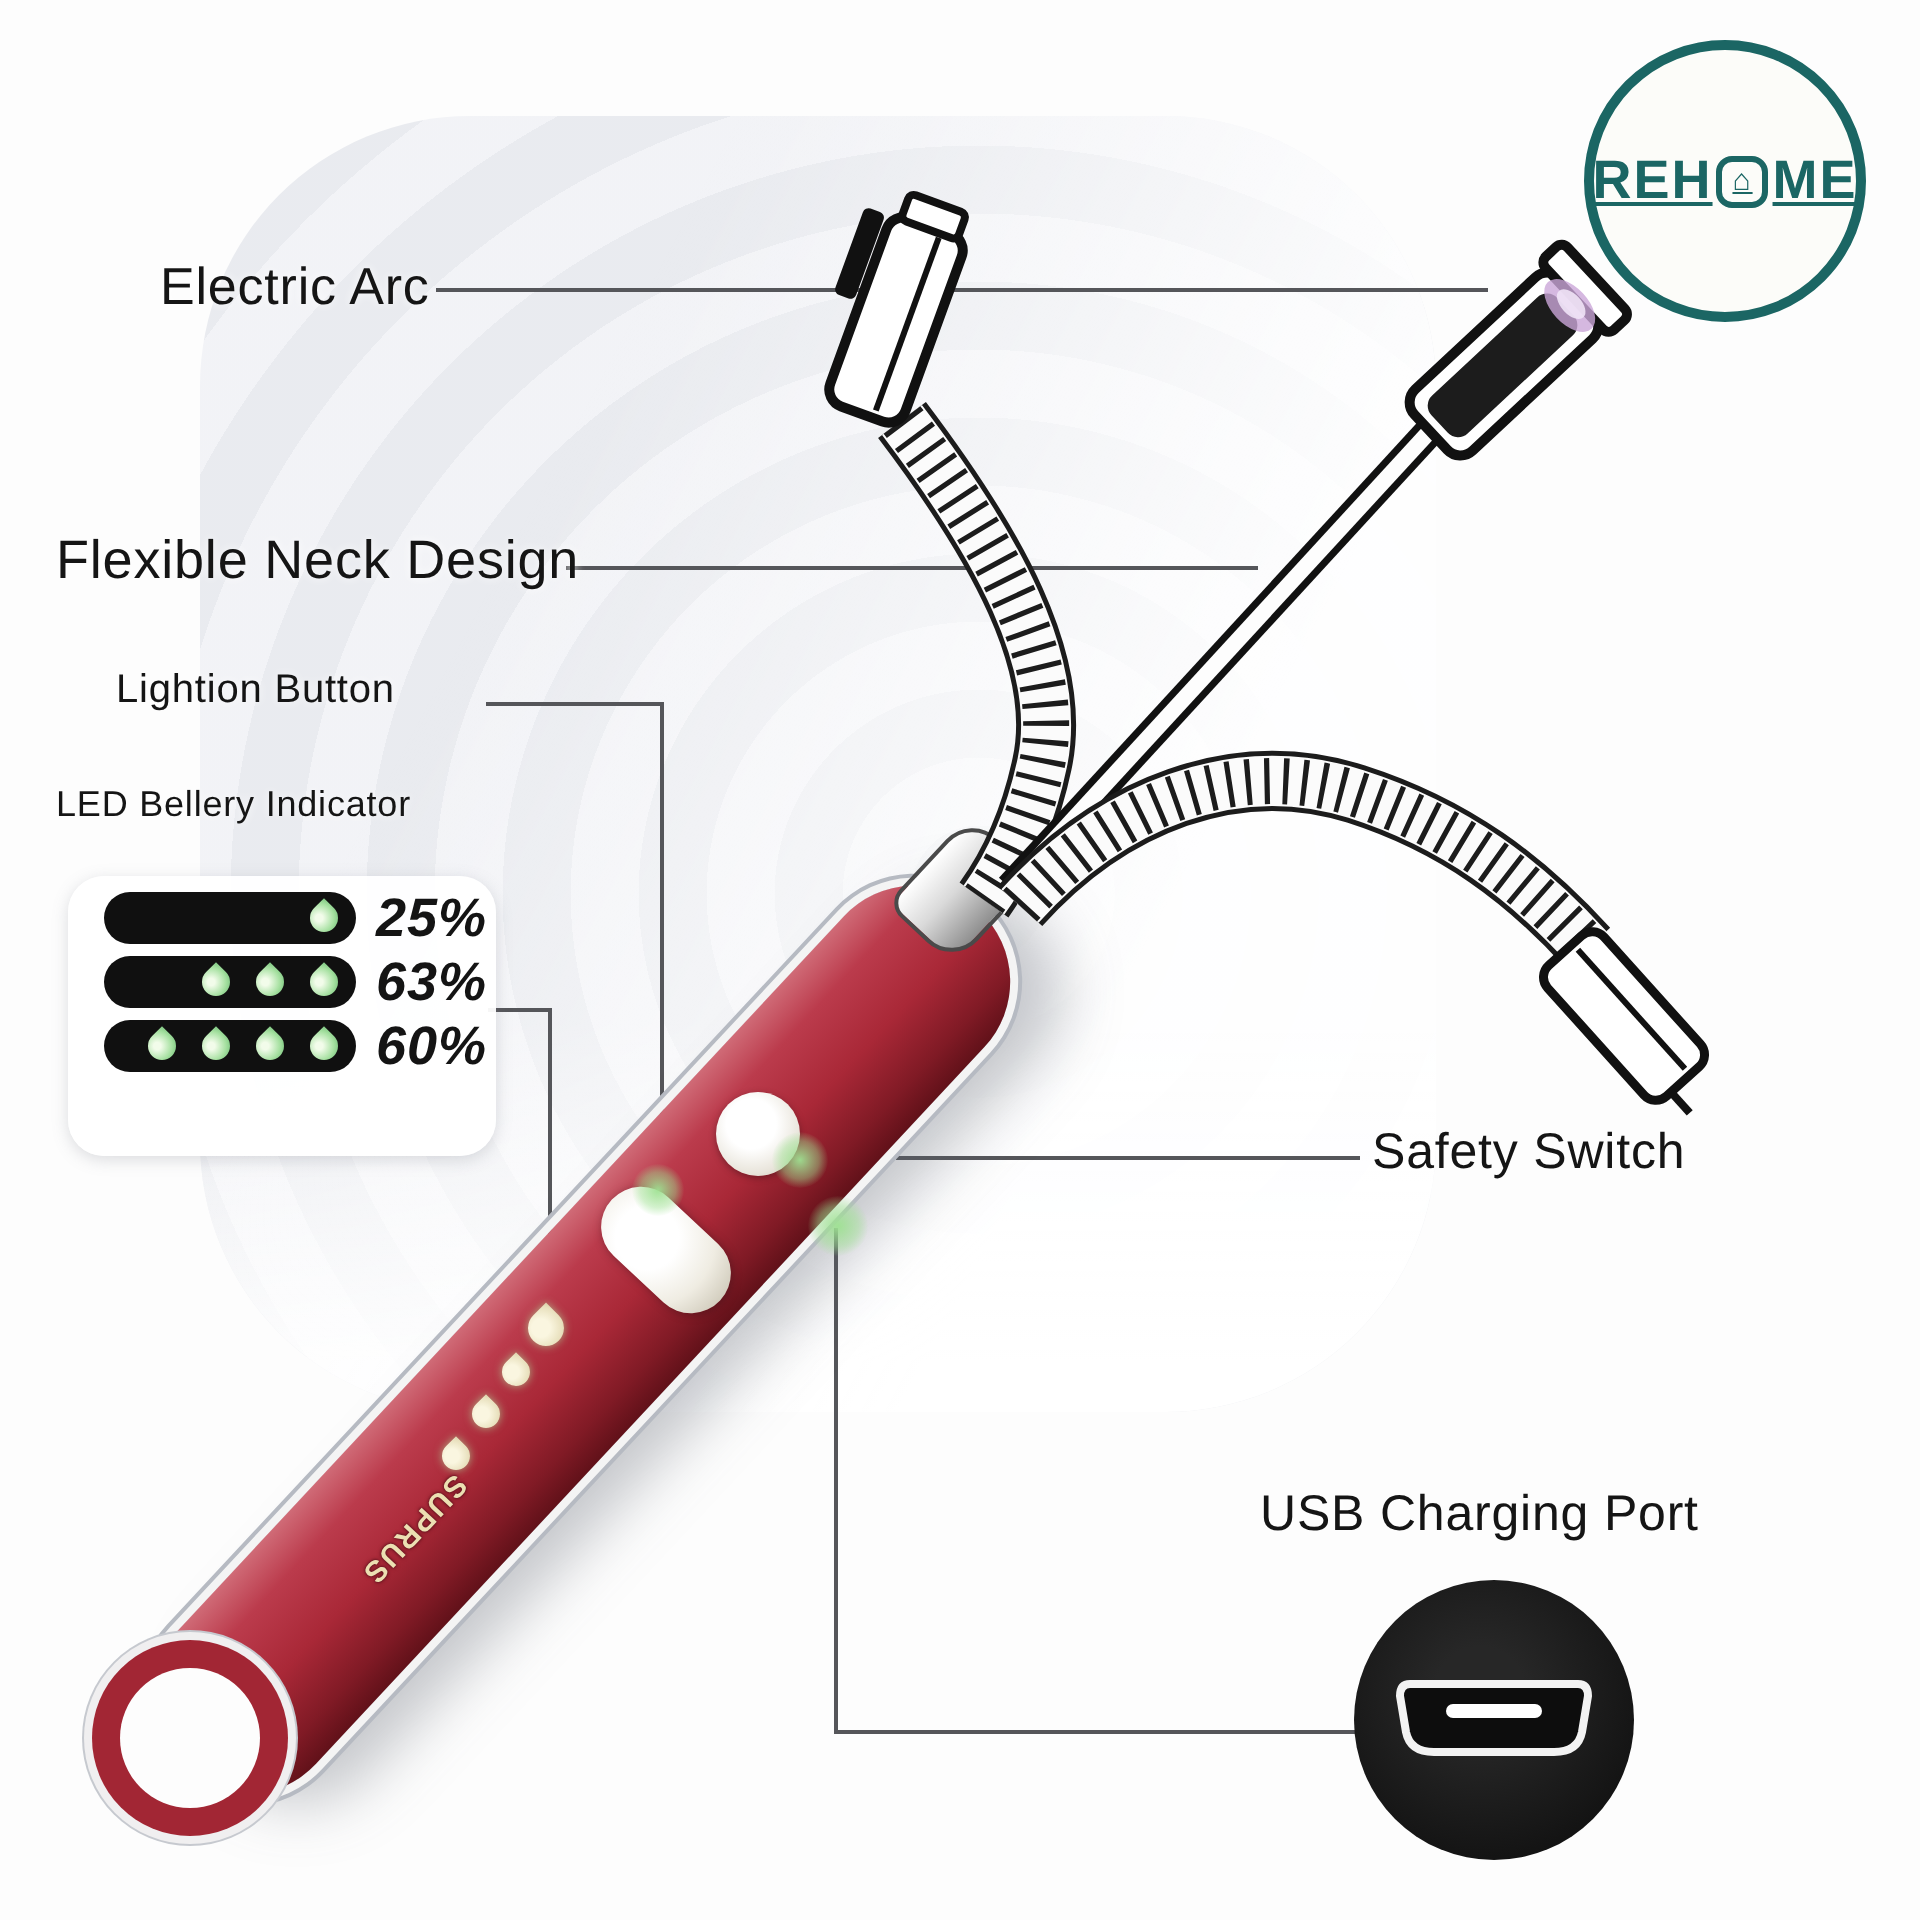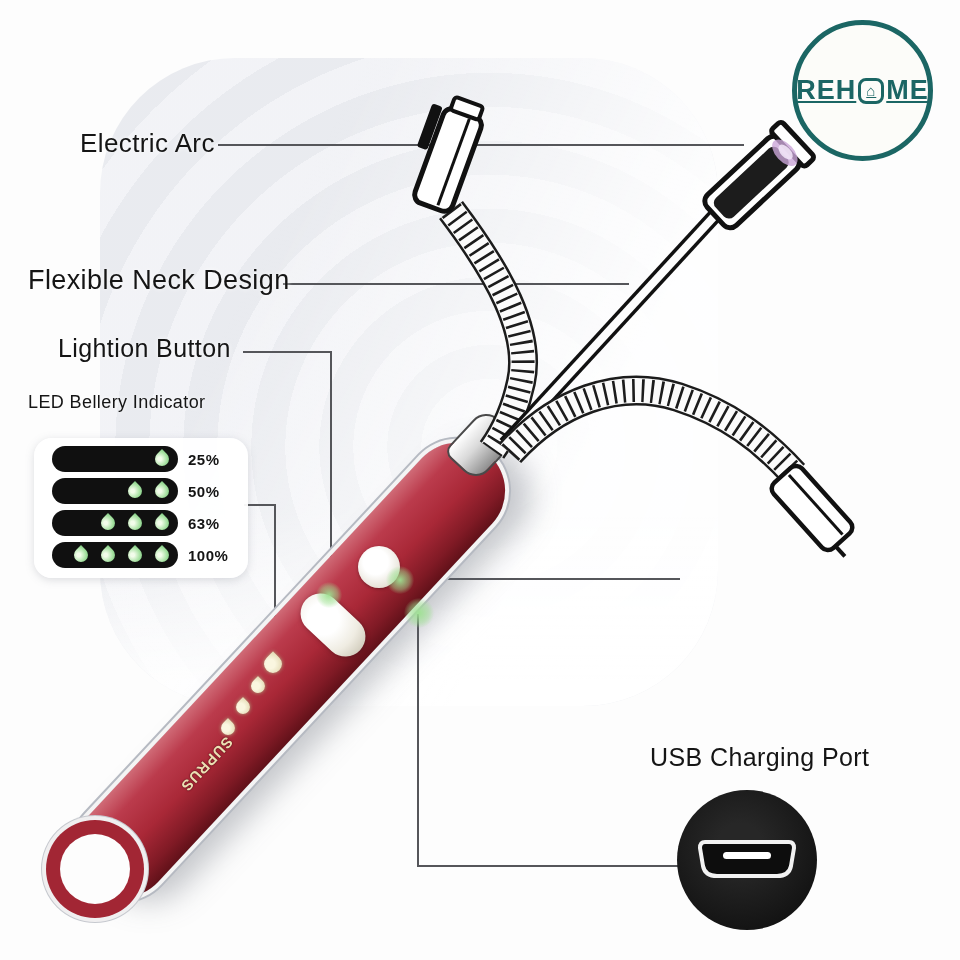--- a/index.html
+++ b/index.html
@@ -32,21 +32,21 @@
 
   
   .bat-card{position:absolute;left:34px;top:438px;width:214px;height:140px;background:rgba(255,255,255,.95);
     border-radius:18px;z-index:4;box-shadow:0 2px 8px rgba(120,125,135,.25);}
   .bat-rows{position:absolute;left:52px;top:446px;z-index:5;display:flex;flex-direction:column;gap:6px;}
   .bat-row{display:flex;align-items:center;gap:10px;height:26px;}
   .bat-bar{width:126px;height:26px;background:#101010;border-radius:13px;display:flex;align-items:center;
     justify-content:flex-end;gap:13px;padding-right:9px;box-sizing:border-box;}
   .drop{width:14px;height:14px;border-radius:0 50% 50% 50%;transform:rotate(45deg);
     background:radial-gradient(circle at 38% 62%, #f2fcea 15%, #a5e0a0 60%, #5fb269 100%);}
-  .bat-label{font-size:15px;font-weight:600;color:#141414;letter-spacing:.5px;}
+  .bat-label{font-size:27px;font-weight:600;color:#141414;letter-spacing:.5px;font-style:italic;}
 
   
   .handle{position:absolute;left:-3px;top:622px;width:586px;height:96px;border-radius:48px;
     transform:rotate(-47deg);z-index:3;
     background:linear-gradient(180deg,#d06b77 0%,#bb3b4c 22%,#a92837 55%,#801a25 84%,#611119 100%);
     box-shadow:0 0 0 4px #f4f4f4, 0 0 0 6px #b6bac2, 14px 22px 30px rgba(95,100,112,.35);}
   .loop-hole{position:absolute;left:60px;top:834px;width:70px;height:70px;border-radius:50%;
     background:#fdfdfd;z-index:3;
     box-shadow:0 0 0 14px #a22634, 0 0 0 18px #f0eff0, 0 0 0 19px #c6c9cf;}
   .collar{position:absolute;left:450px;top:422px;width:62px;height:46px;transform:rotate(-47deg);
@@ -89,23 +89,24 @@
   <div class="cline h" style="left:243px;top:351px;width:89px;"></div>
   <div class="cline v" style="left:330px;top:351px;height:256px;"></div>
   <div class="cline h" style="left:244px;top:504px;width:32px;"></div>
   <div class="cline v" style="left:274px;top:504px;height:152px;"></div>
   <div class="cline h" style="left:448px;top:578px;width:232px;"></div>
   <div class="cline v" style="left:417px;top:614px;height:253px;"></div>
   <div class="cline h" style="left:417px;top:865px;width:262px;"></div>
 
   <div class="lbl" style="left:28px;top:265px;font-size:27px;">Flexible Neck Design</div>
   <div class="lbl" style="left:80px;top:128px;font-size:26px;">Electric Arc</div>
-  <div class="lbl" style="left:58px;top:334px;font-size:25px;">Lightion Button</div>
+  <div class="lbl" style="left:58px;top:334px;font-size:20px;">Lightion Button</div>
   <div class="lbl" style="left:28px;top:392px;font-size:18px;">LED Bellery Indicator</div>
-  <div class="lbl" style="left:630px;top:743px;font-size:25px;margin-left:20px;">USB Charging Port</div>
+  <div class="lbl" style="left:686px;top:562px;font-size:25px;">Safety Switch</div>
+  <div class="lbl" style="left:630px;top:743px;font-size:25px;">USB Charging Port</div>
 
   <div class="logo">
     <div class="logo-text">
       <span>REH</span>
       <span class="logo-house">
           <span>⌂</span>
         </span>
       <span>ME</span>
     </div>
   </div>
@@ -115,39 +116,32 @@
     <div class="bat-row">
       <div class="bat-bar">
           <span class="drop"></span>
         </div>
       <div class="bat-label">25%</div>
     </div>
     <div class="bat-row">
       <div class="bat-bar">
           <span class="drop"></span>
           <span class="drop"></span>
+          <span class="drop"></span>
         </div>
-      <div class="bat-label">50%</div>
+      <div class="bat-label">63%</div>
     </div>
     <div class="bat-row">
       <div class="bat-bar">
           <span class="drop"></span>
           <span class="drop"></span>
           <span class="drop"></span>
+          <span class="drop"></span>
         </div>
-      <div class="bat-label">63%</div>
-    </div>
-    <div class="bat-row">
-      <div class="bat-bar">
-          <span class="drop"></span>
-          <span class="drop"></span>
-          <span class="drop"></span>
-          <span class="drop"></span>
-        </div>
-      <div class="bat-label">100%</div>
+      <div class="bat-label">60%</div>
     </div>
   </div>
 
   <div class="handle"></div>
   <div class="loop-hole"></div>
   <div class="collar"></div>
 
   <svg class="art" width="960" height="960" viewBox="0 0 960 960">
 
     <g>

